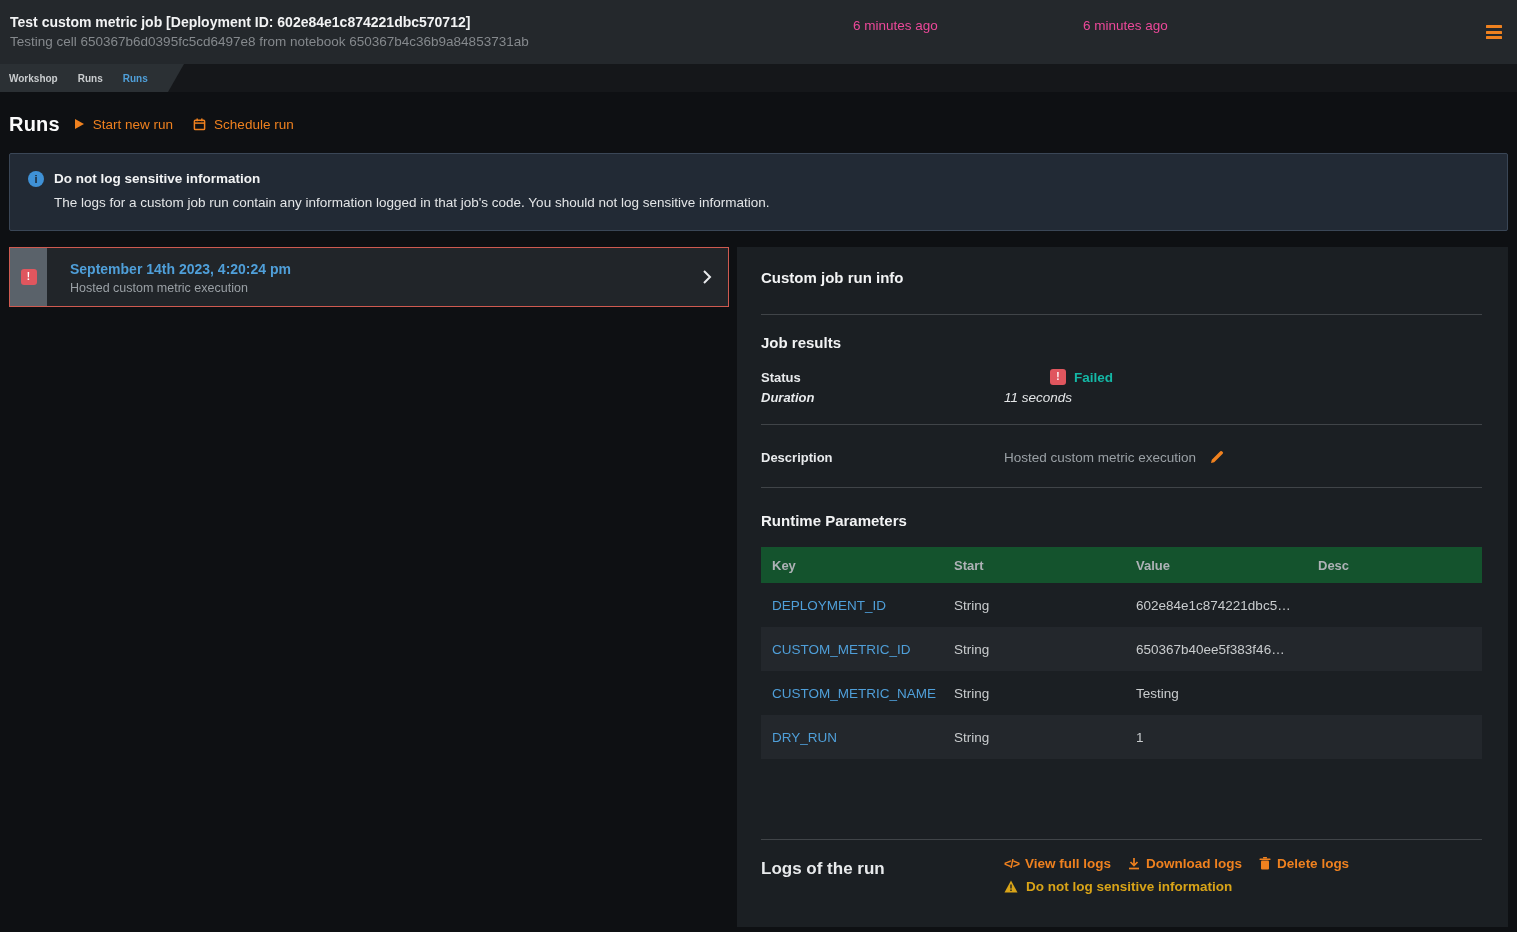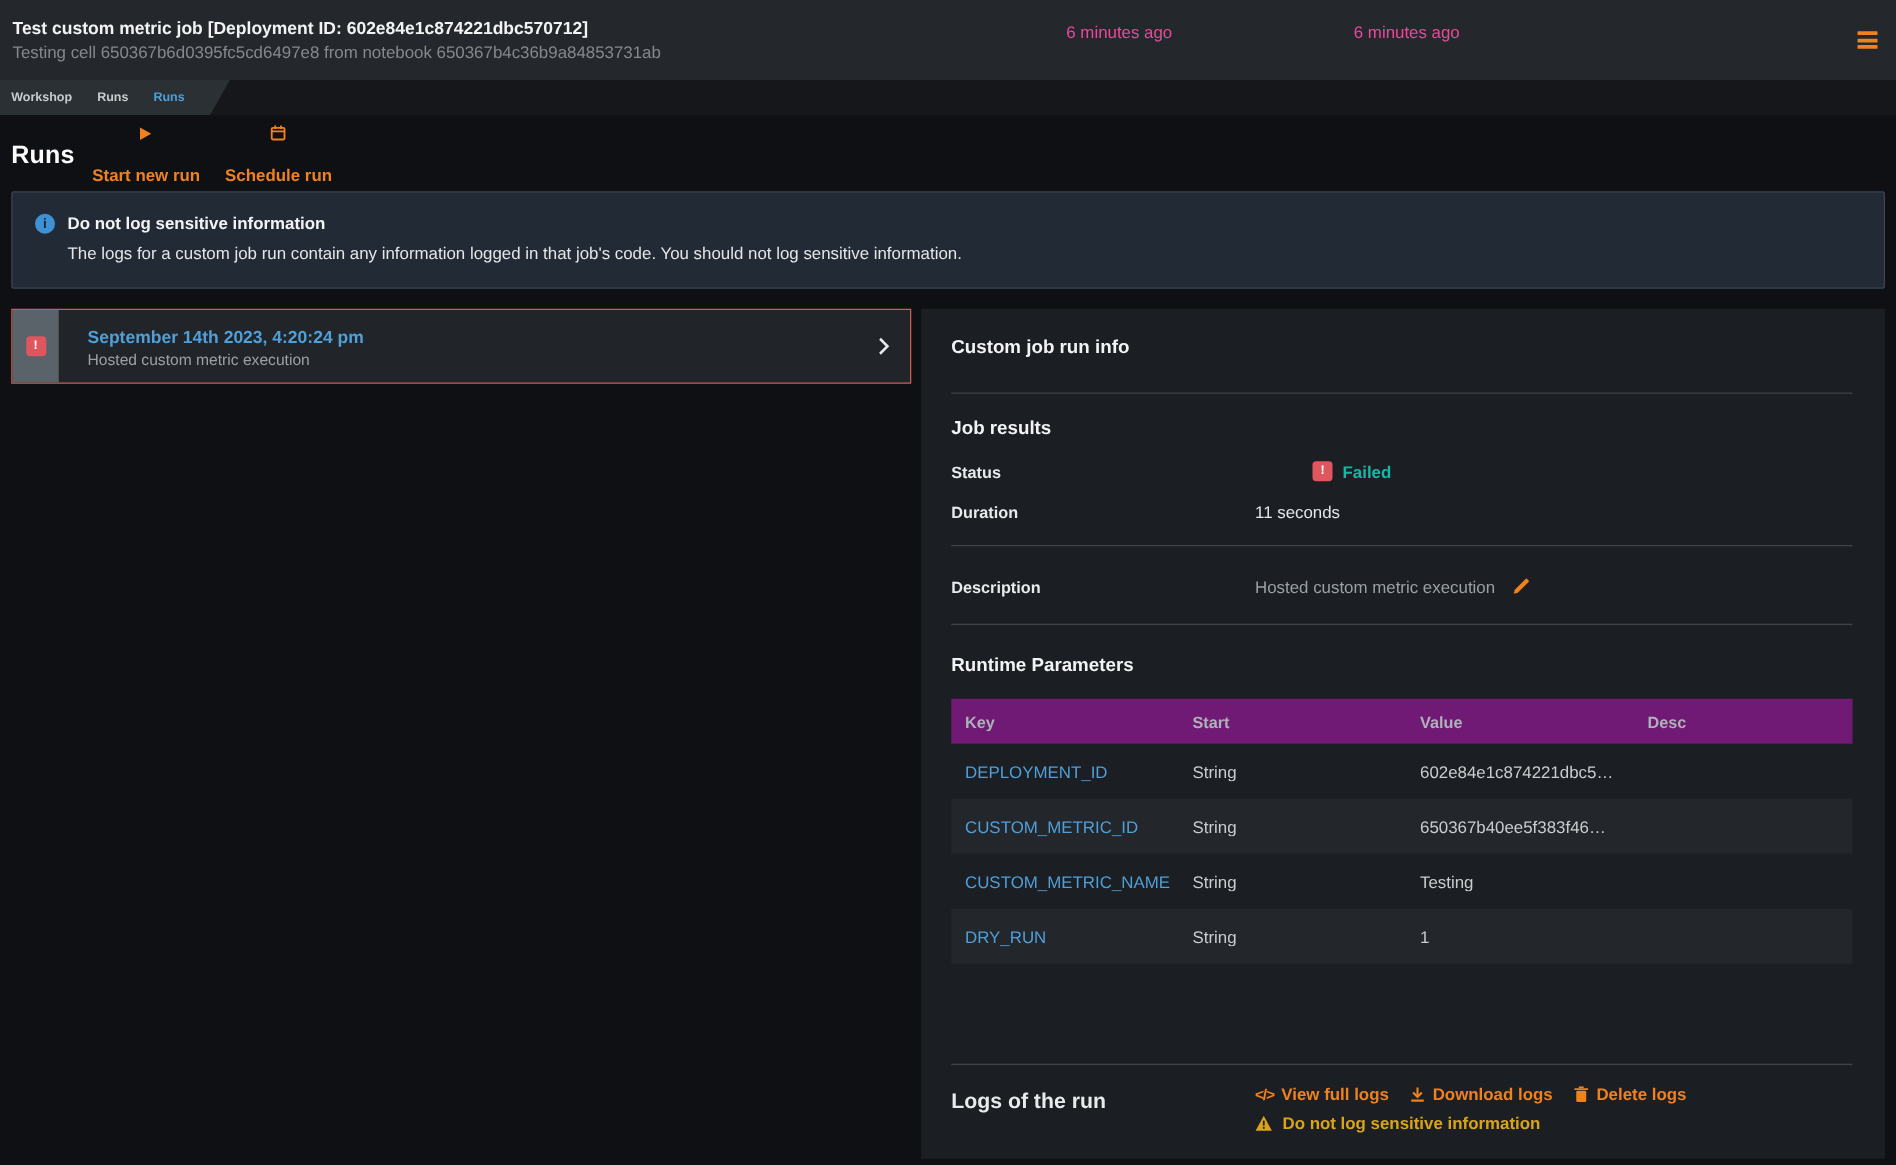--- a/index.html
+++ b/index.html
@@ -33,21 +33,21 @@
     clip-path:polygon(0 0, 184px 0, 168px 100%, 0 100%);
     display:flex; align-items:center; gap:20px; padding-left:9px;
   }
   .tab { font-size:10px; font-weight:bold; color:#c9ccce; cursor:pointer; }
   .tab.active { color:#4f9fd9; }
 
   
   .content { padding:0 9px; }
   .page-head { display:flex; align-items:center; margin-top:18px; height:28px; }
   .page-head h1 { font-size:20px; font-weight:bold; color:#fbfbfc; margin-right:14px; letter-spacing:0.2px; }
-  .head-action { display:flex; align-items:center; gap:20px; color:#ef811f; font-size:13.5px; font-weight:bold; margin-right:20px; cursor:pointer;flex-direction:column; }
+  .head-action { display:flex; align-items:center; gap:8px; color:#ef811f; font-size:13.5px; font-weight:normal; margin-right:20px; cursor:pointer; }
 
   
   .banner {
     margin-top:15px; height:78px; background:#222a35; border:1px solid #3a4656;
     border-radius:2px; padding:16px 20px 0 18px; display:flex; gap:10px;
   }
   .info-icon {
     width:16px; height:16px; min-width:16px; border-radius:50%; background:#3f91d6;
     color:#1b2430; font-weight:bold; font-size:11px; text-align:center; line-height:16px; margin-top:1px;
   }
@@ -85,21 +85,21 @@
   .kv { display:grid; grid-template-columns:243px 1fr; align-items:center; }
   .kv .k { font-size:13px; font-weight:bold; color:#e8eaec; }
   .kv .v { font-size:13.5px; color:#e3e5e7; display:flex; align-items:center; gap:8px; }
   .status-failed { color:#14b8a6; font-weight:bold; }
   .muted { color:#9aa0a5; }
   .pencil-btn { color:#ef811f; cursor:pointer; margin-left:6px; }
 
   
   .param-table { margin-top:18px; }
   .t-row { display:grid; grid-template-columns:182px 182px 182px 1fr; align-items:center; }
-  .t-head { height:36px; background:#701a75; }
+  .t-head { height:36px; background:#14532d; }
   .t-head .cell { font-size:13px; font-weight:bold; color:#aeb2b6; }
   .cell { padding-left:11px; font-size:13.5px; color:#c9ccce; overflow:hidden; white-space:nowrap; }
   .t-body .t-row { height:44px; }
   .t-body .t-row:nth-child(even) { background:#23272c; }
   .cell.key { color:#4f9fd9; cursor:pointer; }
 
   
   .logs-divider { margin-top:80px; }
   .logs-row { display:grid; grid-template-columns:243px 1fr; margin-top:16px; }
   .logs-row .k { font-size:17px; font-weight:bold; color:#e8eaec; padding-top:3px; }
@@ -190,21 +190,21 @@
       <h2 style="margin-top:19px;">Job results</h2>
 
       <div class="kv" style="margin-top:16px; height:20px;gap:46px;">
         <div class="k">Status</div>
         <div class="v">
           <span class="fail-badge">!</span>
           <span class="status-failed">Failed</span>
         </div>
       </div>
 
-      <div class="kv" style="margin-top:12px; height:20px;">
+      <div class="kv" style="height:20px;font-style:italic;">
         <div class="k">Duration</div>
         <div class="v">11 seconds</div>
       </div>
 
       <div class="divider" style="margin-top:17px;"></div>
 
       <div class="kv" style="margin-top:12px; height:40px;">
         <div class="k">Description</div>
         <div class="v">
           <span class="muted">Hosted custom metric execution</span>

